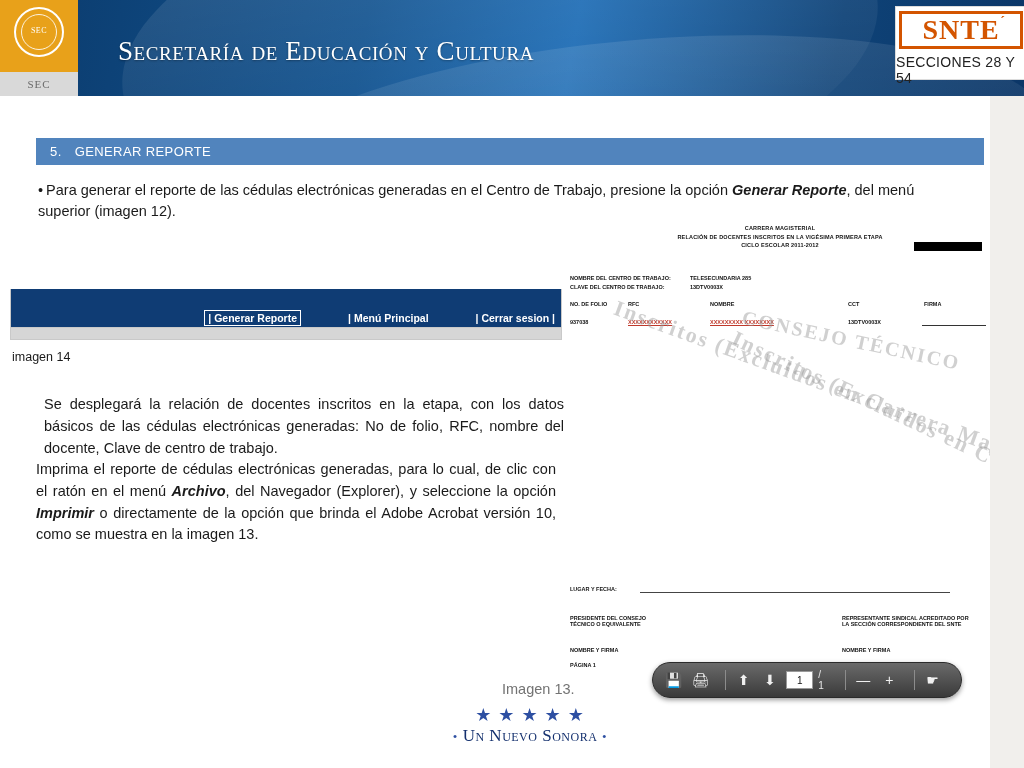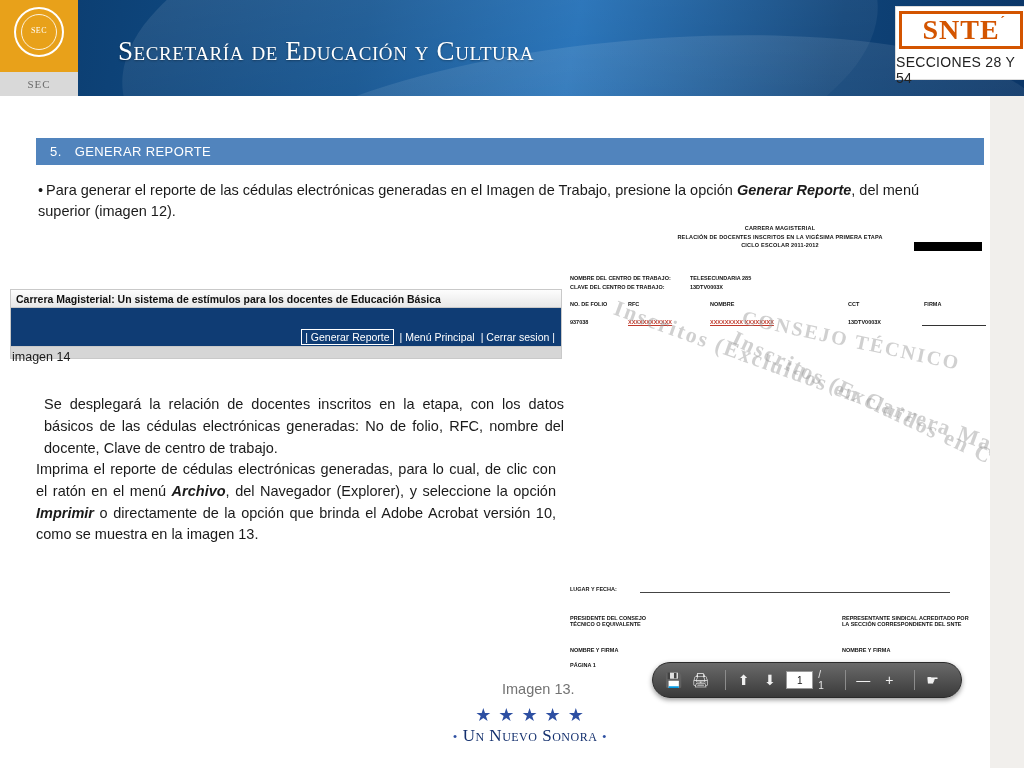--- a/index.html
+++ b/index.html
@@ -225,21 +225,22 @@
     height: 20px;
     background: #0f3c74;
     border: 1px solid #c9c9c9;
     border-top: none;
     box-sizing: border-box;
     display: flex;
     align-items: center;
     justify-content: flex-end;
     color: #ffffff;
     font-size: 10.5px;
-    font-weight: normal;
+    font-weight: bold;
+    gap: 41px;
   }
   .img12-menu .mi {
     margin-right: 6px;
     white-space: nowrap;
   }
   .img12-menu .mi.boxed {
     border: 1px solid #ffffff;
     padding: 1px 3px;
     margin-right: 6px;
   }
@@ -479,27 +480,24 @@
 <div class="page">
   <div class="page-white"></div>
   <div class="right-strip"></div>
 
   <div class="section-bar">
     <div class="num">5.</div>
     <div class="txt">GENERAR REPORTE</div>
   </div>
 
   <div class="bullet-para">
-    <span class="dot">•</span><span>Para generar el reporte de las cédulas electrónicas generadas en el Imagen de Trabajo, presione la opción </span><b>Generar Reporte</b><span>, del menú superior (imagen 12).</span>
+    <span class="dot">•</span><span>Para generar el reporte de las cédulas electrónicas generadas en el Centro de Trabajo, presione la opción </span><b>Generar Reporte</b><span>, del menú superior (imagen 12).</span>
   </div>
 
   <div class="img12-wrap">
-    <div class="img12-titlebar">
-      <div class="t">Carrera Magisterial: Un sistema de estímulos para los docentes de Educación Básica</div>
-    </div>
     <div class="img12-blue"></div>
     <div class="img12-menu">
       <span class="mi boxed">| Generar Reporte</span>
       <span class="mi">| Menú Principal</span>
       <span class="mi">| Cerrar sesion  |</span>
     </div>
     <div class="img12-grey"></div>
   </div>
   <div class="img12-caption">imagen 14</div>
 

